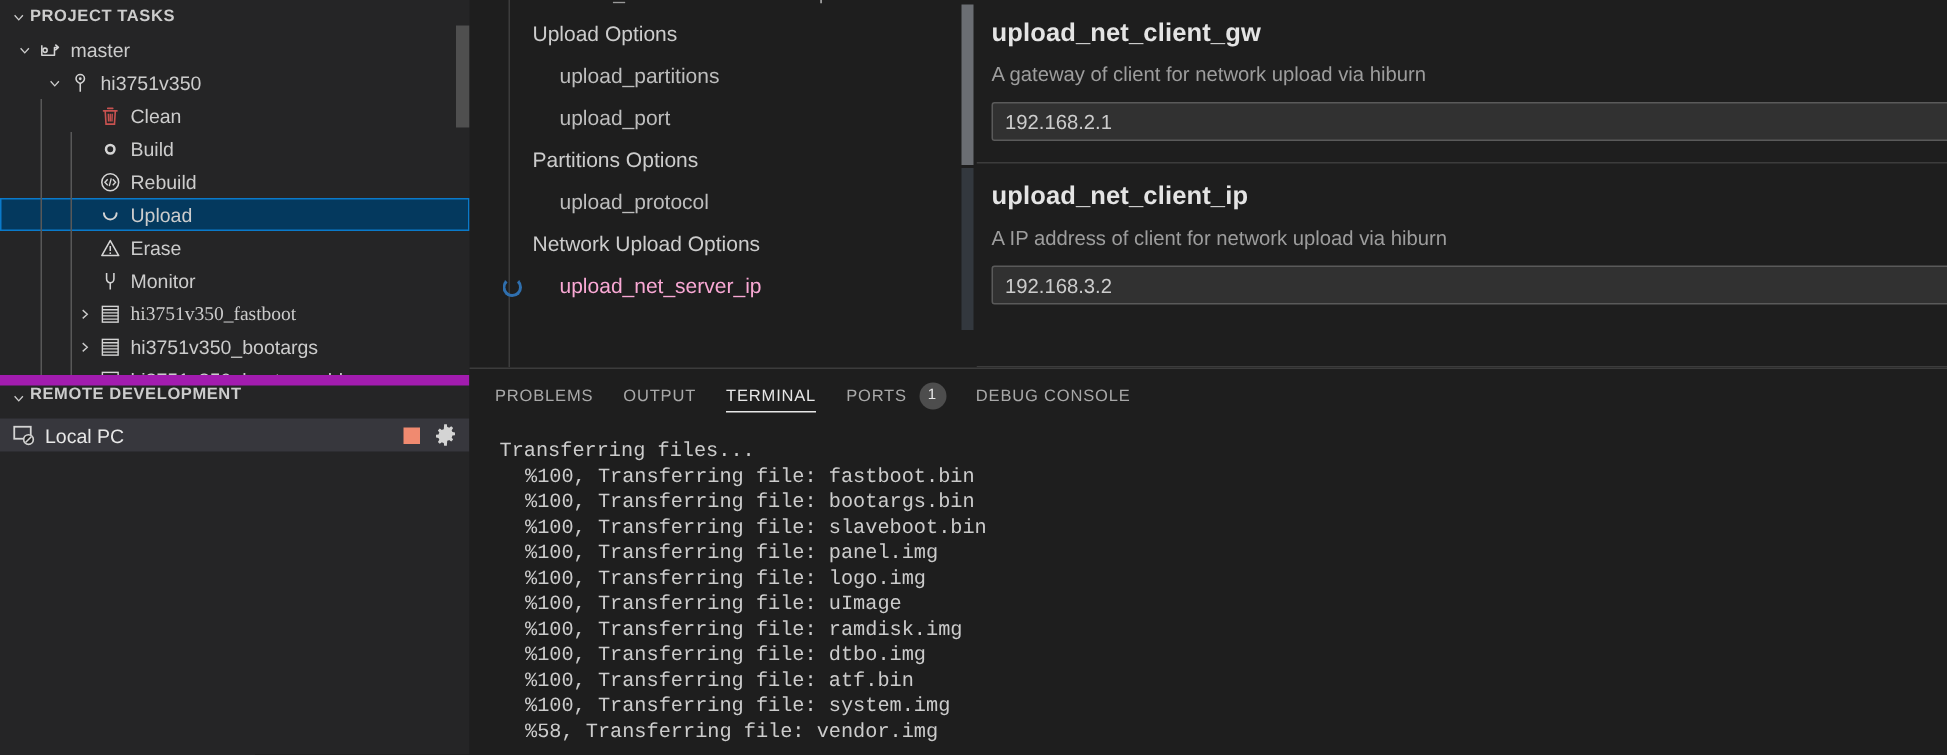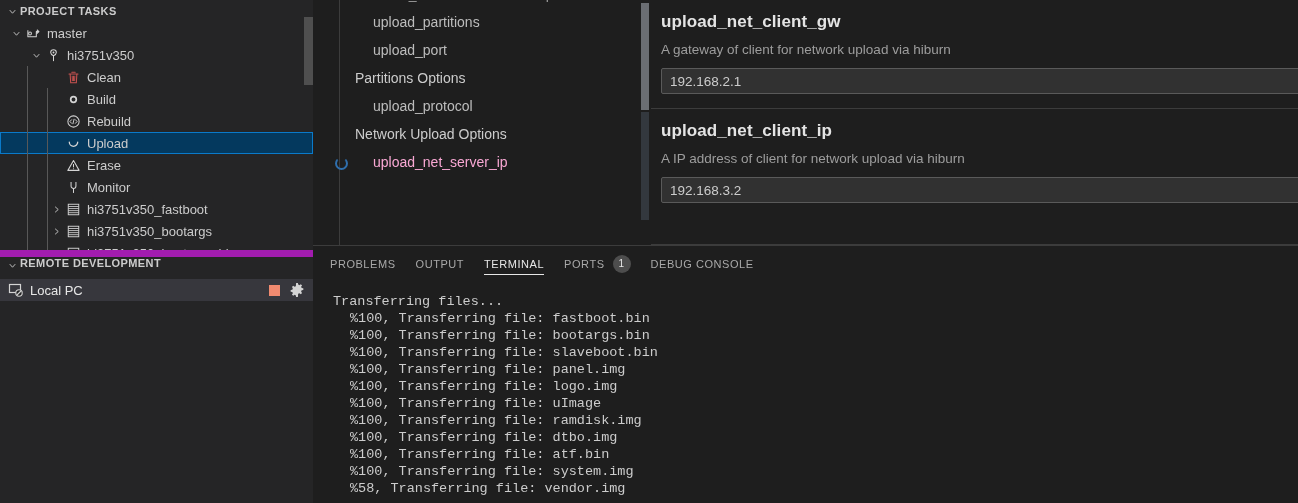--- a/index.html
+++ b/index.html
@@ -240,21 +240,21 @@
         <div class="row" style="padding-left: 48px;">
           <span class="twisty"></span>
           <span class="icon">
             <svg width="15" height="15" viewBox="0 0 16 16">
               <path d="M5.4 2.2 L5.4 6.4 A2.6 2.6 0 0 0 10.6 6.4 L10.6 2.2" fill="none" stroke="#d4d4d4" stroke-width="1.1"></path>
               <path d="M8 9 L8 13.8" stroke="#d4d4d4" stroke-width="1.1"></path>
             </svg>
           </span>
           <span class="label">Monitor</span>
         </div>
-        <div class="row" style="padding-left: 48px;">
+        <div class="row" style="padding-left: 48px; font-family: Liberation Serif, serif;">
           <span class="twisty">
             <svg width="11" height="11" viewBox="0 0 16 16">
               <path d="M6 4 L10.5 8 L6 12" fill="none" stroke="#cccccc" stroke-width="1.3"></path>
             </svg>
           </span>
           <span class="icon">
             <svg width="15" height="15" viewBox="0 0 16 16">
               <rect x="2.4" y="2.4" width="11.2" height="11.2" fill="none" stroke="#d4d4d4" stroke-width="1"></rect>
               <path d="M2.4 4.8 H13.6 M2.4 7.0 H13.6 M2.4 9.2 H13.6 M2.4 11.4 H13.6" stroke="#d4d4d4" stroke-width="0.9"></path>
             </svg>
@@ -325,20 +325,23 @@
       </div>
     </div>
   </div>
 
   <div class="mid">
     <div class="mid-guide"></div>
     <div id="mid-list" style="margin-top: -20px;">
         <div class="mid-item child partial">
           <span>board_frameworks.hb.build.product</span>
         </div>
+        <div class="mid-item group">
+          <span>Upload Options</span>
+        </div>
         <div class="mid-item child">
           <span>upload_partitions</span>
         </div>
         <div class="mid-item child">
           <span>upload_port</span>
         </div>
         <div class="mid-item group">
           <span>Partitions Options</span>
         </div>
         <div class="mid-item child">

